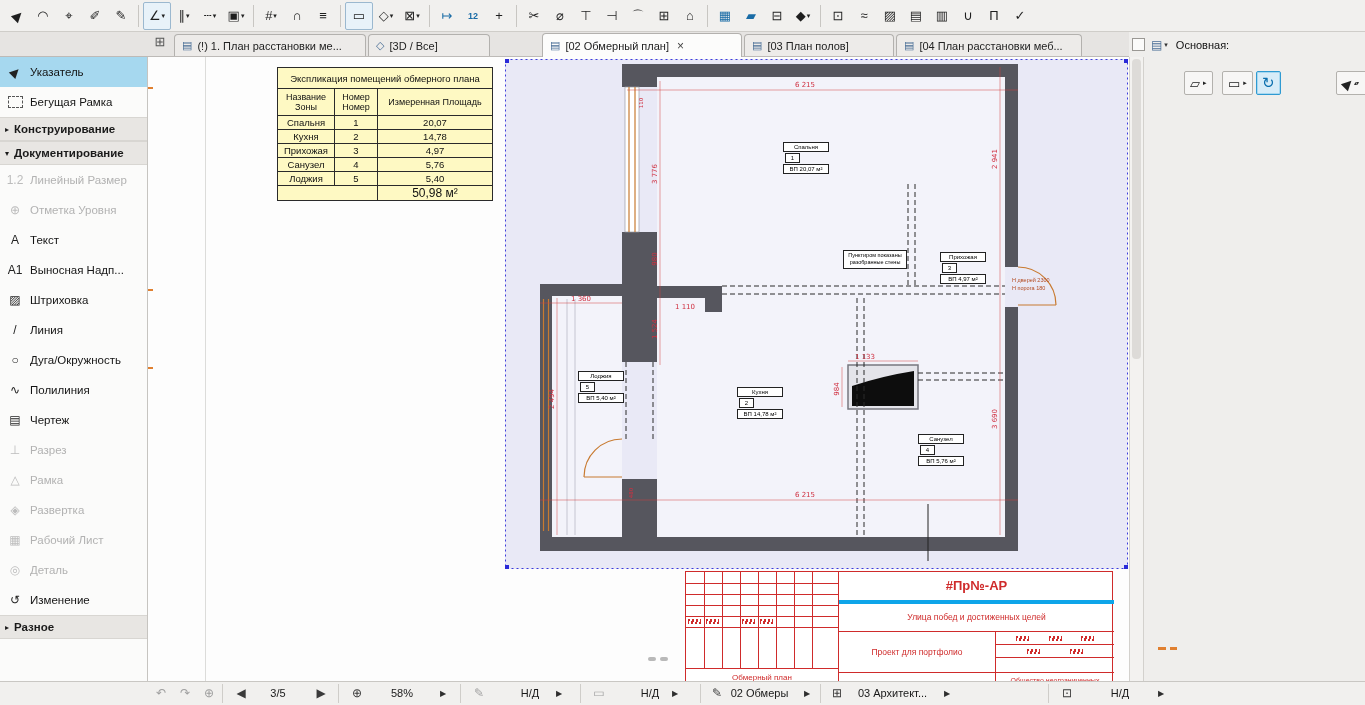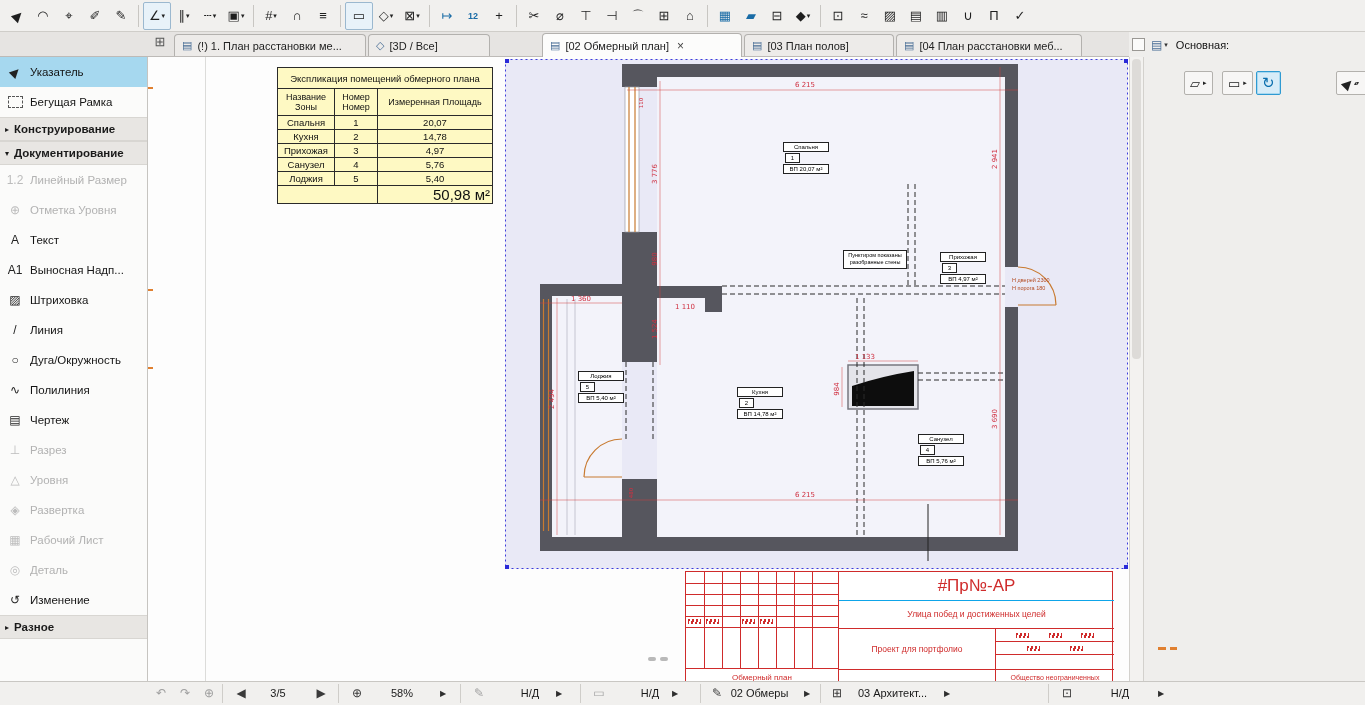--- a/index.html
+++ b/index.html
@@ -42,38 +42,38 @@
 #canvas{position:absolute;left:148px;top:57px;width:981px;height:624px;background:#fdfdfd;overflow:hidden}
 .pageline{position:absolute;left:57px;top:0;width:1px;height:624px;background:#dcdcda}
 .otick{position:absolute;left:0;width:5px;height:2px;background:#e08030}
 #plan{position:absolute;left:357px;top:2px}
 #expl{position:absolute;left:129px;top:10px;border-collapse:collapse;background:#fef9c3}
 #expl td,#expl th{border:1px solid #2a2a2a;font-weight:normal;padding:0 2px;color:#111}
 .et-title{font-size:9.5px;height:20px;text-align:center}
 #expl th{font-size:9px;height:26px;text-align:center}
 #expl .et-r td{font-size:9.5px;height:13px;text-align:center}
 .et-c1{width:52px}.et-c2{width:38px}.et-c3{width:110px}
-.et-total{font-size:15px;height:14px;text-align:right}
+.et-total{font-size:12px;height:14px;text-align:center}
 .stamp{position:absolute;width:46px;font-size:6px;line-height:1.35;color:#000;text-align:center}
 .stamp .nm{border:1px solid #222;background:#fff}
 .stamp .no{width:13px;border:1px solid #222;background:#fff;margin:1px 0 1px 2px}
 .stamp .ar{border:1px solid #222;background:#fff}
 #pnote{position:absolute;left:695px;top:193px;width:62px;border:1px solid #222;background:#fff;font-size:5.5px;line-height:1.35;text-align:center;color:#000;padding:1px 0}
 #dnote{position:absolute;left:864px;top:220px;font-size:5.5px;line-height:1.4;color:#b34a20}
 .grip{position:absolute;width:8px;height:4px;background:#b9b9b9;border-radius:2px}
 
 #tblock{position:absolute;left:537px;top:514px;width:428px;height:170px;background:#fff;border:1px solid #cf2b2b;box-sizing:border-box;color:#cf2b2b}
 #tblock .vl{position:absolute;top:0;width:1px;height:96px;background:#cf2b2b}
 #tblock .hl{position:absolute;left:0;width:152px;height:1px;background:#cf2b2b}
 .tbl-left{position:absolute;left:0;top:0;width:153px;height:100%;border-right:1px solid #cf2b2b;box-sizing:border-box}
 .rz{display:inline-block;width:13px;height:5px;background:repeating-linear-gradient(105deg,#cf2b2b 0 2px,rgba(0,0,0,0) 2px 4px)}
 .tbl-left .rz{position:absolute}
 .tbl-sheet{position:absolute;left:0;top:97px;width:100%;text-align:center;font-size:8px;padding-top:4px}
 .tbl-right{position:absolute;left:153px;top:0;width:275px;height:100%}
-.tbl-code{height:28px;line-height:28px;text-align:center;font-size:17px;font-weight:normal;border-bottom:1px solid #0ea5e9}
+.tbl-code{height:28px;line-height:28px;text-align:center;font-size:13px;font-weight:bold;border-bottom:4px solid #0ea5e9}
 .tbl-addr{height:27px;line-height:27px;text-align:center;font-size:8.5px;border-bottom:1px solid #cf2b2b}
 .tbl-r3{height:40px;border-bottom:1px solid #cf2b2b;display:flex}
 .tbl-proj{width:156px;border-right:1px solid #cf2b2b;display:flex;align-items:center;justify-content:center;font-size:8.5px}
 .tbl-stamps{flex:1}
 .ts-row{height:12px;border-bottom:1px solid #cf2b2b;display:flex;align-items:center;justify-content:space-evenly}
 .ts-row.last{border-bottom:none;height:14px}
 .tbl-r4{display:flex;height:72px}
 .tbl-emp{width:156px;border-right:1px solid #cf2b2b}
 .tbl-comp{flex:1;text-align:center;font-size:7px;padding-top:4px}
 
@@ -314,21 +314,21 @@
 <div class="sit">
       <span class="sic">▤</span>
       <span class="slb">Чертеж</span>
     </div>
 <div class="sit dis">
       <span class="sic">⊥</span>
       <span class="slb">Разрез</span>
     </div>
 <div class="sit dis">
       <span class="sic">△</span>
-      <span class="slb">Уровня</span>
+      <span class="slb">Рамка</span>
     </div>
 <div class="sit dis">
       <span class="sic">◈</span>
       <span class="slb">Развертка</span>
     </div>
 <div class="sit dis">
       <span class="sic">▦</span>
       <span class="slb">Рабочий Лист</span>
     </div>
 <div class="sit dis">

